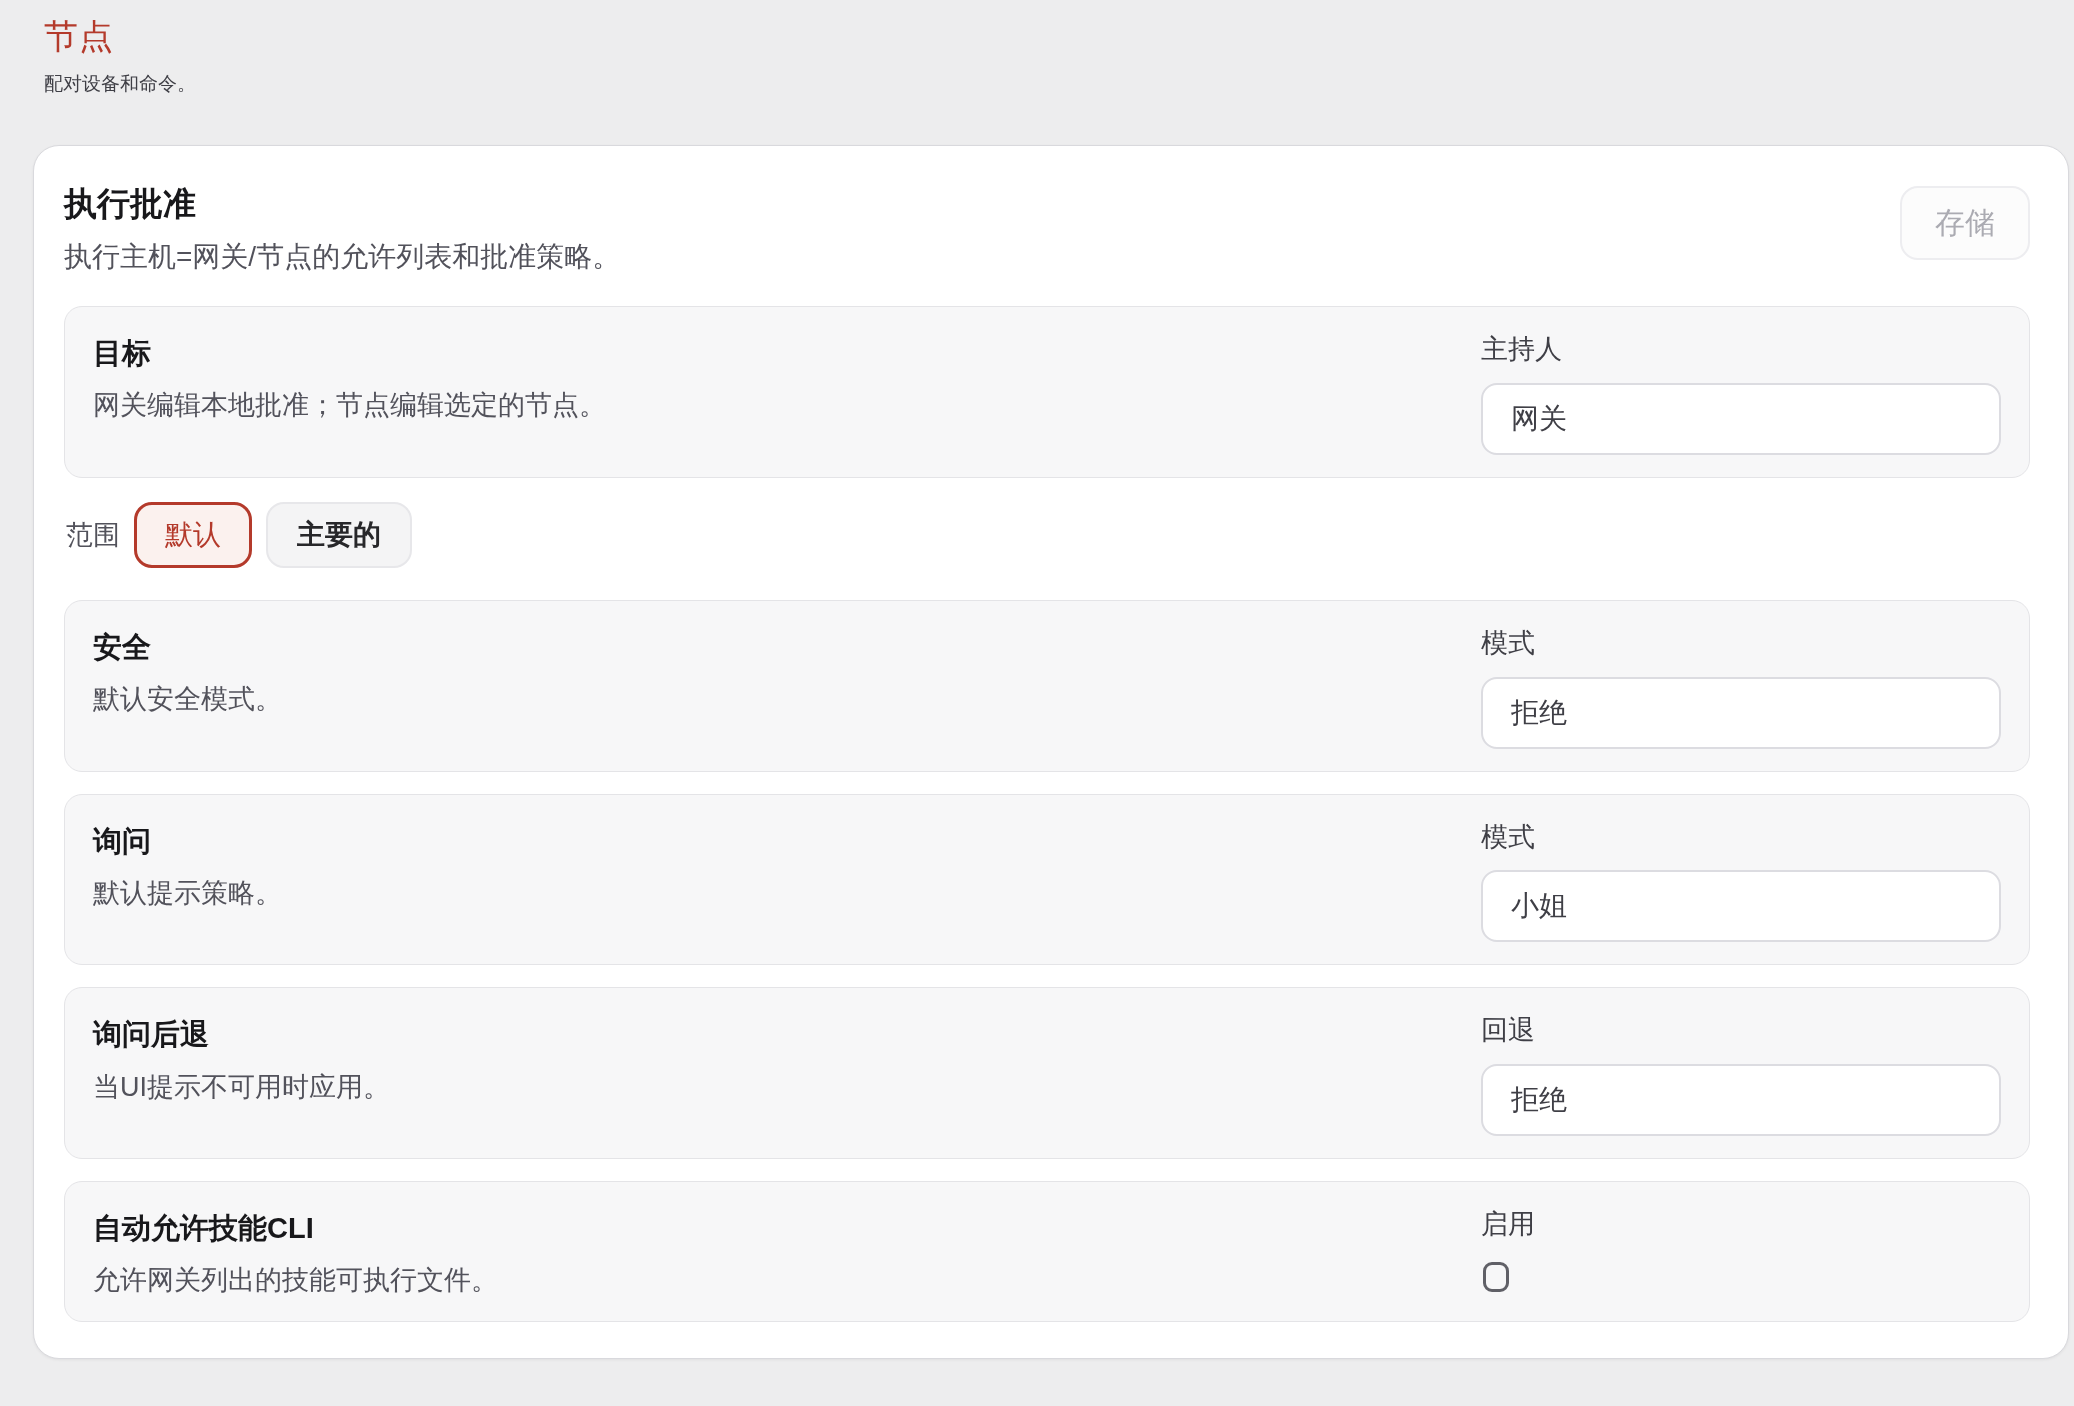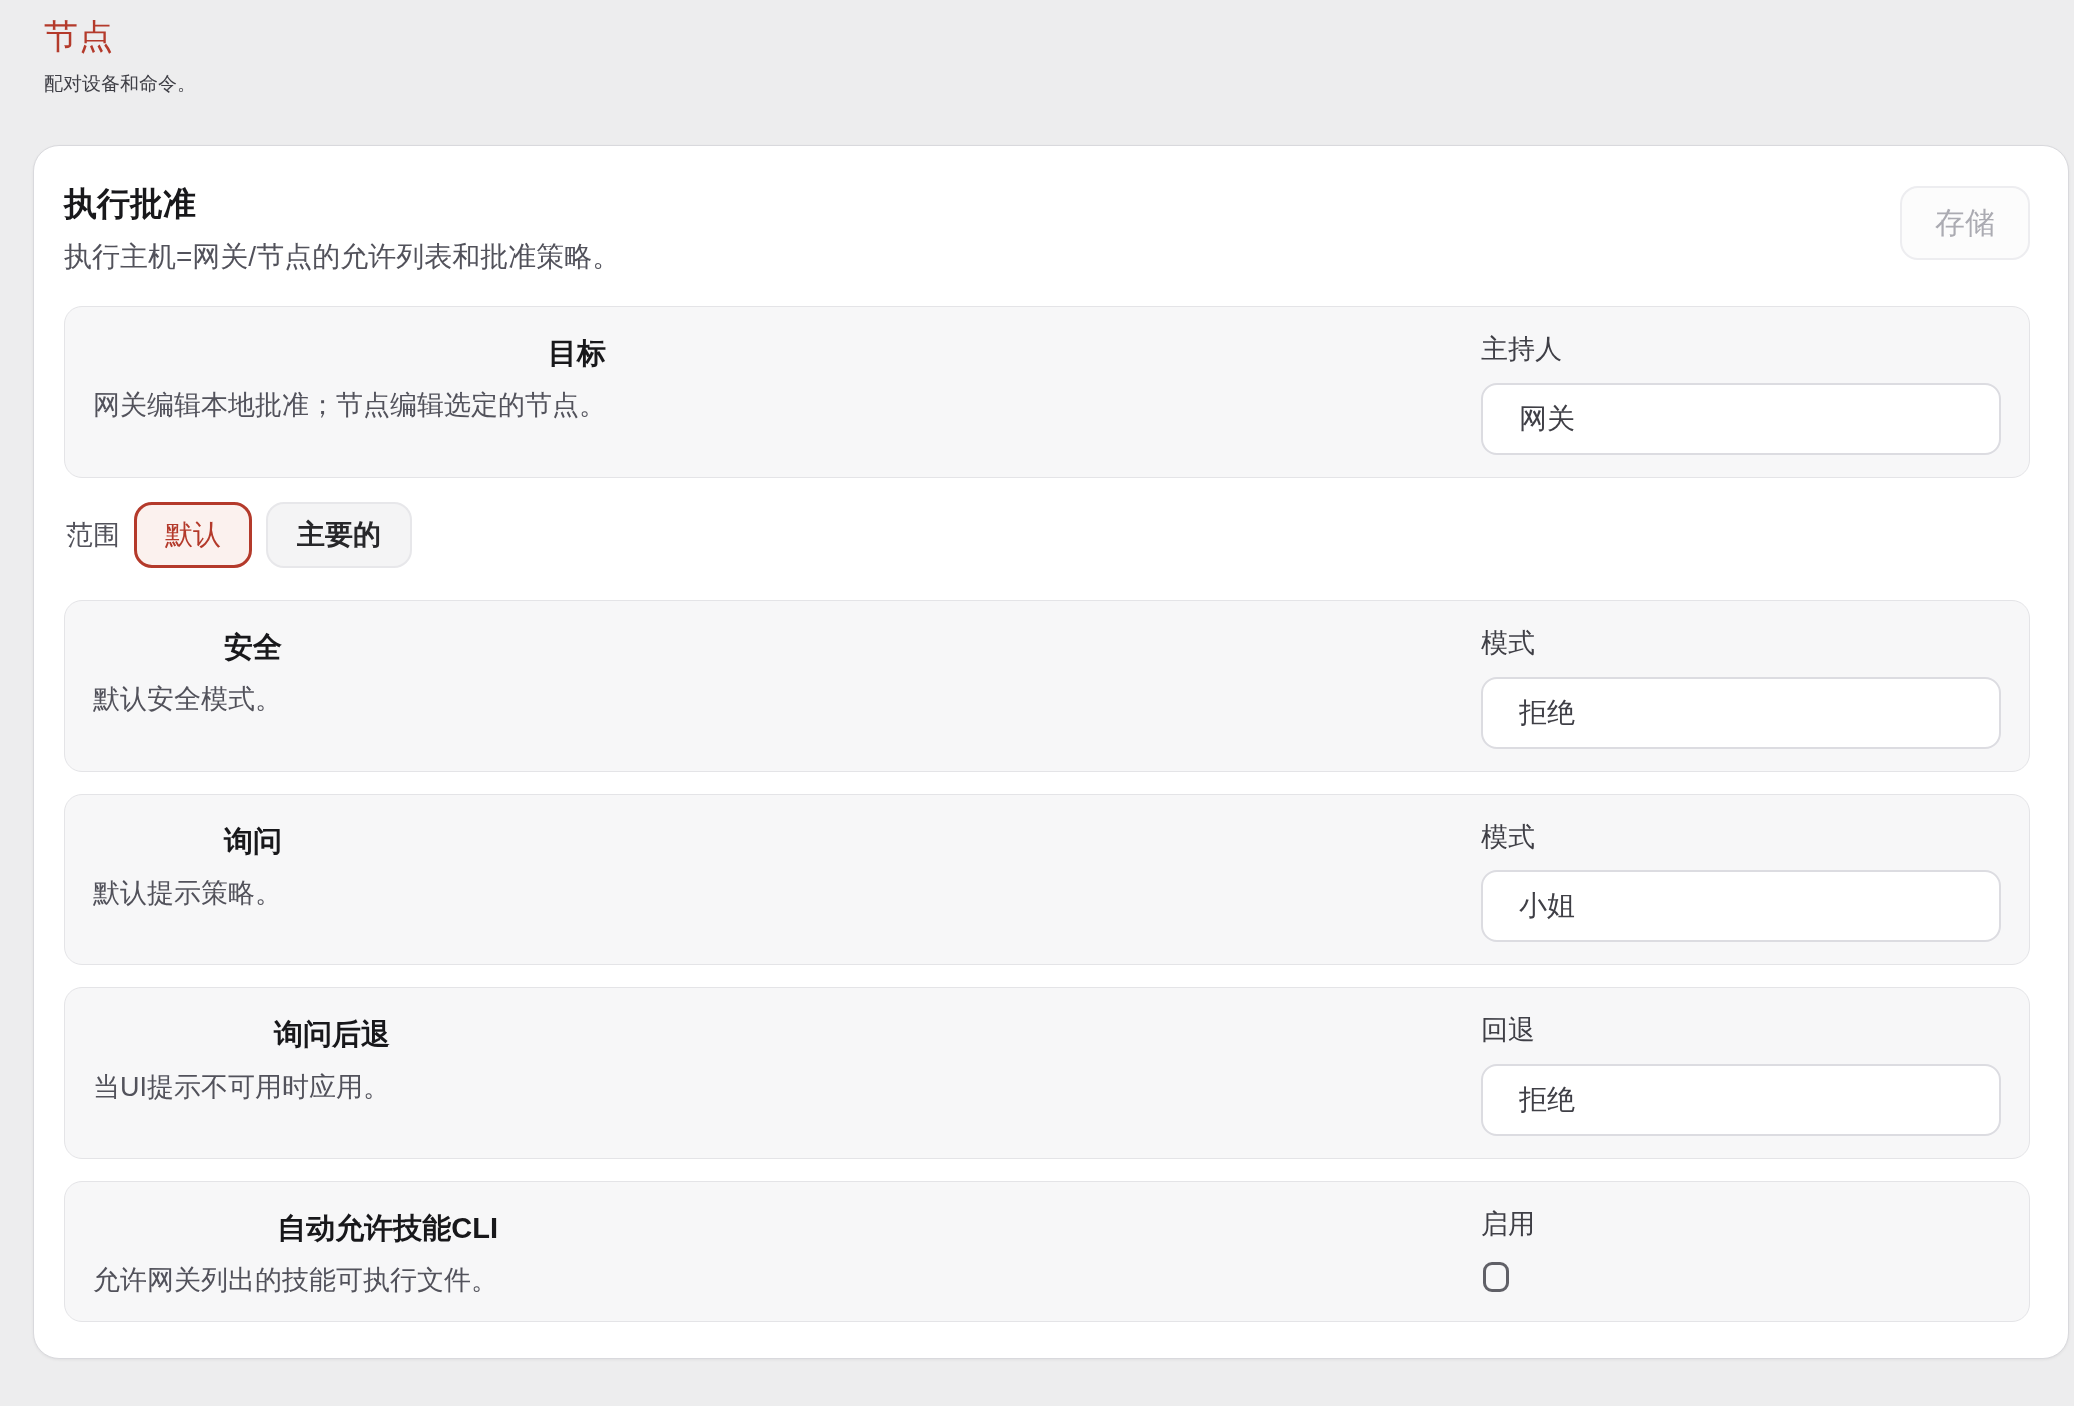--- a/index.html
+++ b/index.html
@@ -37,30 +37,30 @@
     padding: 20px 33px; line-height: 1; cursor: default;
   }
 
   .panel {
     display: flex; justify-content: space-between;
     background: #f7f7f8; border: 1.5px solid #e4e4e7; border-radius: 18px;
     padding: 24px 28px 22px 28px;
     margin-bottom: 22px;
   }
   .panel:last-child { margin-bottom: 0; }
-  .panel-left { min-width: 0; text-align: right; }
+  .panel-left { min-width: 0; }
   .panel-title { margin: 4px 0 0; font-size: 29px; font-weight: 700; color: #18181b; line-height: 1.25; }
   .panel-desc { margin: 16px 0 0; font-size: 27px; color: #52525b; line-height: 1.35; }
 
   .panel-right { width: 520px; flex: 0 0 520px; display: flex; flex-direction: column; align-items: flex-start; }
   .field-label { font-size: 27px; color: #3f3f46; line-height: 1.25; margin: 2px 2px 0 0; }
   .field-input {
     margin-top: 16px; width: 100%; height: 72px;
     background: #ffffff; border: 2px solid #dcdce1; border-radius: 16px;
-    padding: 0 36px; font-family: inherit; font-size: 28px; color: #3f3f46;
+    padding: 0 28px; font-family: inherit; font-size: 28px; color: #3f3f46;
     outline: none;
   }
   .checkbox {
     align-self: flex-start;
     margin-top: 20px; margin-left: 2px;
     width: 26px; height: 30px;
     border: 3px solid #606067; border-radius: 9px;
     background: transparent; cursor: pointer;
   }
 

